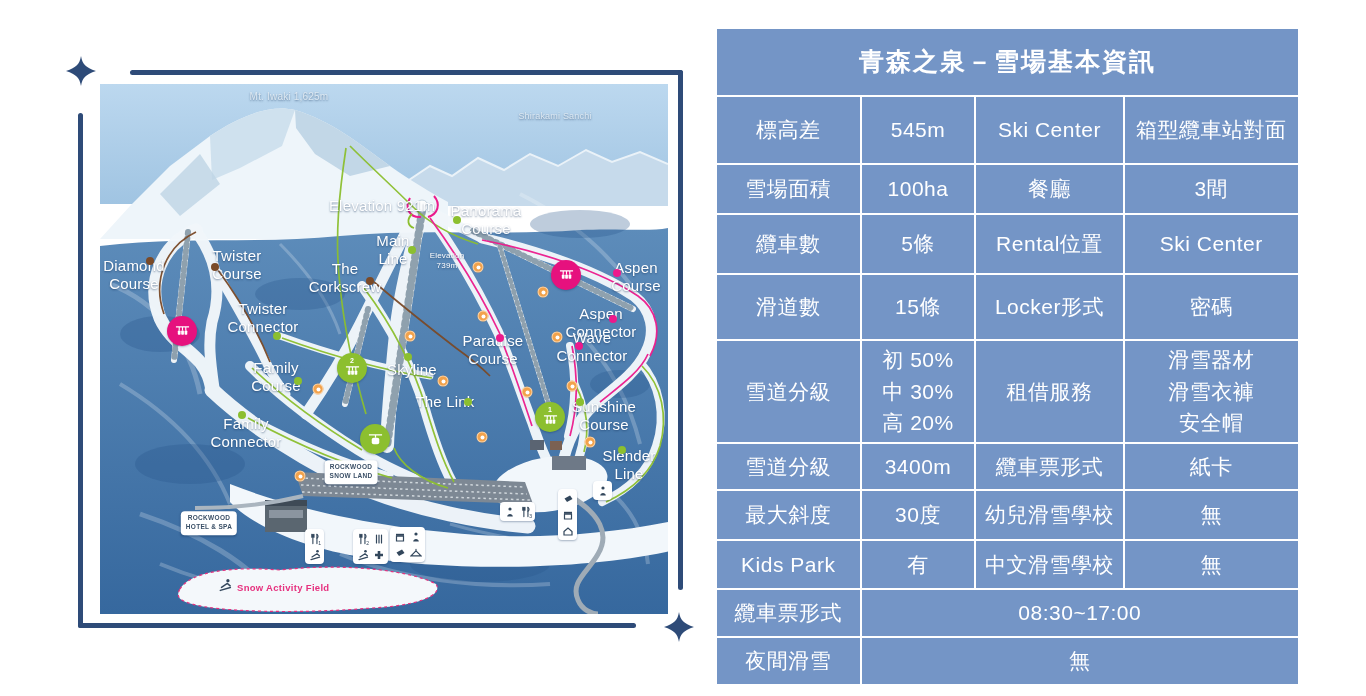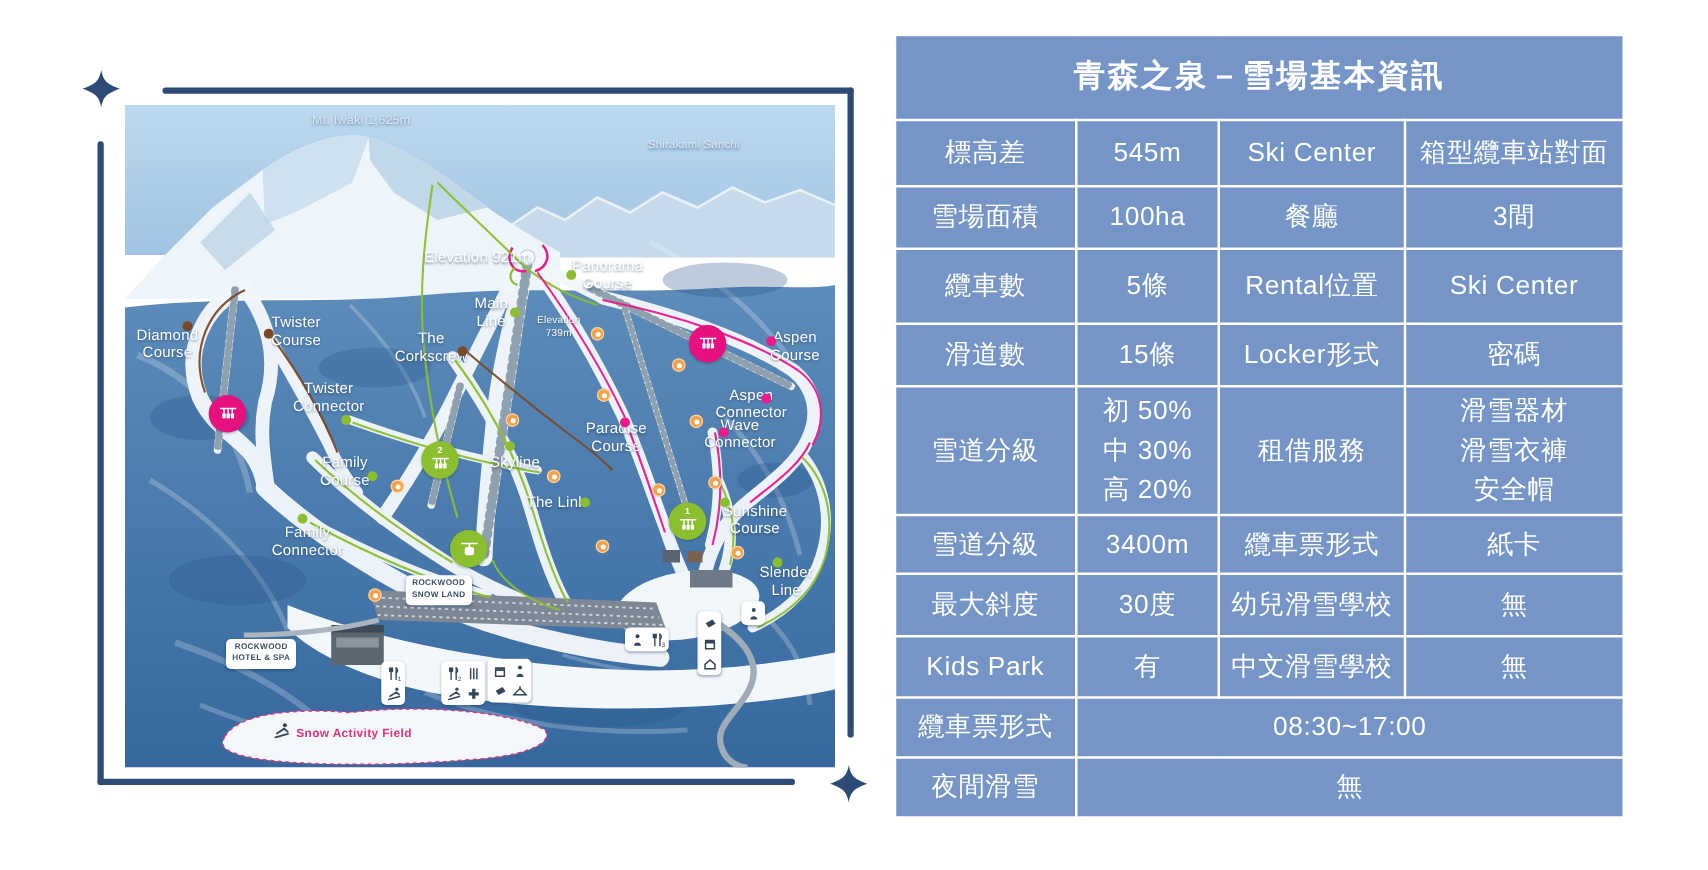--- a/index.html
+++ b/index.html
@@ -5,21 +5,21 @@
   html,body{margin:0;padding:0;background:#fff;}
   .stage{position:relative;width:1366px;height:696px;background:#ffffff;overflow:hidden;
          font-family:"Liberation Sans","DejaVu Sans",sans-serif;}
   
   .frame-line{position:absolute;background:var(--frame);border-radius:3px;}
   .sparkle{position:absolute;}
   
   #map{position:absolute;left:100px;top:84px;width:568px;height:530px;}
   #map svg.bg{position:absolute;left:0;top:0;}
   #overlay{position:absolute;left:0;top:0;width:568px;height:530px;}
-  .mlabel{position:absolute;transform:translate(-50%,-50%);color:#fff;font-size:12px;line-height:1.2;
+  .mlabel{position:absolute;transform:translate(-50%,-50%);color:#fff;font-size:15px;line-height:1.2;
           text-align:center;white-space:pre-line;text-shadow:0 1px 2px rgba(20,50,90,.55);letter-spacing:.2px;}
   .cdot,.odot{position:absolute;border-radius:50%;transform:translate(-50%,-50%);}
   .cdot{width:8px;height:8px;}
   .odot{width:11px;height:11px;background:var(--orange);box-shadow:inset 0 0 0 1px rgba(255,255,255,.55);}
   .odot::after{content:"";position:absolute;left:3.5px;top:3.5px;width:4px;height:4px;border-radius:50%;background:#fff;}
   .liftbadge{position:absolute;transform:translate(-50%,-50%);width:30px;height:30px;border-radius:50%;
              display:flex;flex-direction:column;align-items:center;justify-content:center;box-shadow:0 1px 2px rgba(0,40,80,.3);}
   .liftbadge .num{color:#fff;font-size:7px;line-height:6px;font-weight:bold;}
   .fchip{position:absolute;background:#fff;border-radius:4px;display:grid;gap:1px;padding:2px;
          box-shadow:0 1px 2px rgba(20,50,90,.35);}
@@ -416,39 +416,39 @@
     <colgroup id="cols">
         <col style="width: 24.8%;">
         <col style="width: 19.7%;">
         <col style="width: 25.4%;">
         <col style="width: 30.1%;">
       </colgroup>
     <tbody id="tbody">
         <tr class="hdr" style="height: 68px;">
           <td colspan="4">青森之泉－雪場基本資訊</td>
         </tr>
-        <tr style="height: 53px;">
+        <tr style="height: 68px;">
           <td>標高差</td>
           <td>545m</td>
           <td>Ski Center</td>
           <td>箱型纜車站對面</td>
         </tr>
         <tr style="height: 50px;">
           <td>雪場面積</td>
           <td>100ha</td>
           <td>餐廳</td>
           <td>3間</td>
         </tr>
         <tr style="height: 60px;">
           <td>纜車數</td>
           <td>5條</td>
           <td>Rental位置</td>
           <td>Ski Center</td>
         </tr>
-        <tr style="height: 50px;">
+        <tr style="height: 66px;">
           <td>滑道數</td>
           <td>15條</td>
           <td>Locker形式</td>
           <td>密碼</td>
         </tr>
         <tr style="height: 103px;">
           <td>雪道分級</td>
           <td>初 50%
 中 30%
 高 20%</td>

